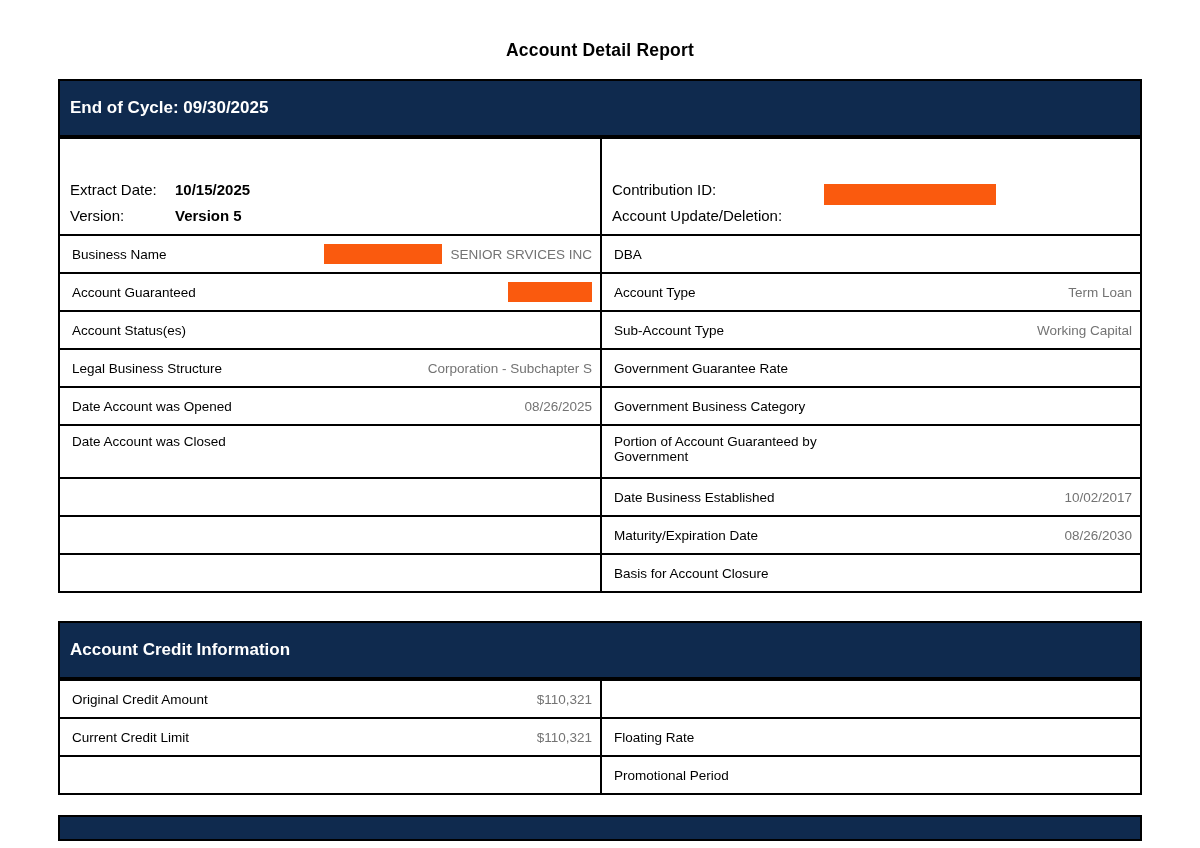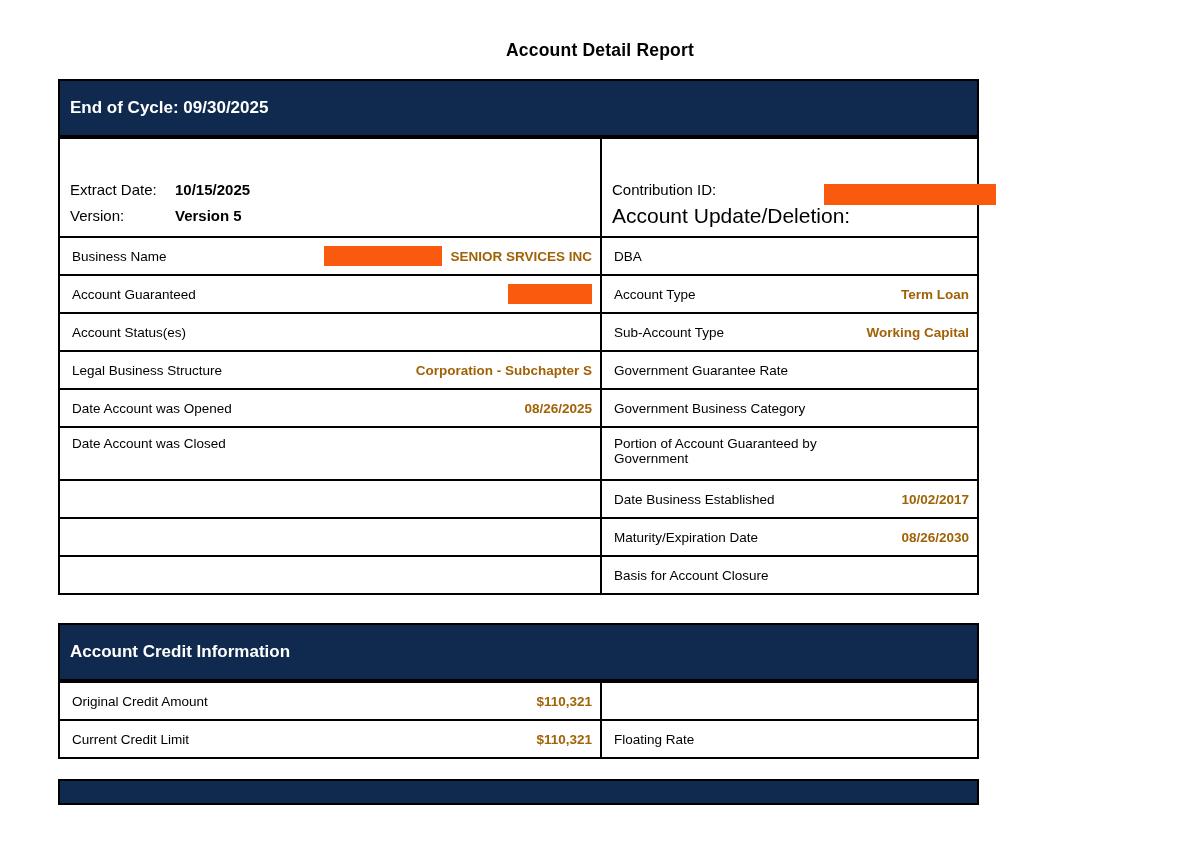--- a/index.html
+++ b/index.html
@@ -7,21 +7,21 @@
   body { font-family: "Liberation Sans", sans-serif; color: #000; }
 
   .page-title {
     padding-top: 40px;
     text-align: center;
     font-size: 17.5px;
     font-weight: 700;
     letter-spacing: 0.2px;
   }
 
-  .wrap { width: 921px; margin: 18px 0 0 58px; }
+  .wrap { width: 1084px; margin: 18px 0 0 58px; }
 
   .bar {
     height: 58px;
     background: #0f2a4e;
     border: 2px solid #000;
     display: flex;
     align-items: center;
     padding-left: 10px;
     color: #fff;
     font-size: 17px;
@@ -39,21 +39,21 @@
     min-height: 36px;
     display: flex;
     align-items: center;
     justify-content: space-between;
     padding: 2px 8px 2px 12px;
   }
   .cell.top { align-items: flex-start; padding-top: 8px; }
   .tall .cell { min-height: 51px; }
 
   .lbl { font-size: 13.5px; color: #000; white-space: pre-line; }
-  .val { font-size: 13.5px; color: #a16207; font-weight: 700; white-space: nowrap; margin-left: 8px; }
+  .val { font-size: 13.5px; color: #737373; font-weight: 400; white-space: nowrap; margin-left: 8px; }
 
   .right-group { margin-left: auto; display: flex; align-items: center; }
   .redact { display: inline-block; height: 20px; background: #fa5a0e; }
   .redact.w-name { width: 118px; }
   .redact.w-id { width: 84px; }
 
   
   .meta-cell { min-height: 56px; padding: 5px 8px 5px 10px; margin-top: 33px; }
   .meta-line { line-height: 26px; font-size: 15px; position: relative; }
   .mlbl { display: inline-block; width: 105px; font-size: 15px; }
@@ -99,21 +99,21 @@
           </div>
         </div>
       </div>
       <div class="cr">
         <div class="cell meta-cell meta-cell-r" style="display:block;">
           <div class="meta-line">
             <span style="font-size:15px;">Contribution ID:</span>
             <span class="meta-redact"></span>
           </div>
           <div class="meta-line">
-            <span style="font-size:21px;">Account Update/Deletion:</span>
+            <span style="font-size:15px;">Account Update/Deletion:</span>
           </div>
         </div>
       </div>
     </div>
 
     <div class="row">
       <div class="cl">
         <div class="cell">
           <span class="lbl">Business Name</span>
           <span class="right-group">
@@ -263,20 +263,30 @@
           <span class="val">$110,321</span>
         </div>
       </div>
       <div class="cr">
         <div class="cell">
           <span class="lbl">Floating Rate</span>
         </div>
       </div>
     </div>
 
+    <div class="row">
+      <div class="cl">
+        <div class="cell"></div>
+      </div>
+      <div class="cr">
+        <div class="cell">
+          <span class="lbl">Promotional Period</span>
+        </div>
+      </div>
+    </div>
 
   </div>
 
   <div class="section-gap2"></div>
 
   <div class="thinbar"></div>
 
 </div>
 
 </body></html>

